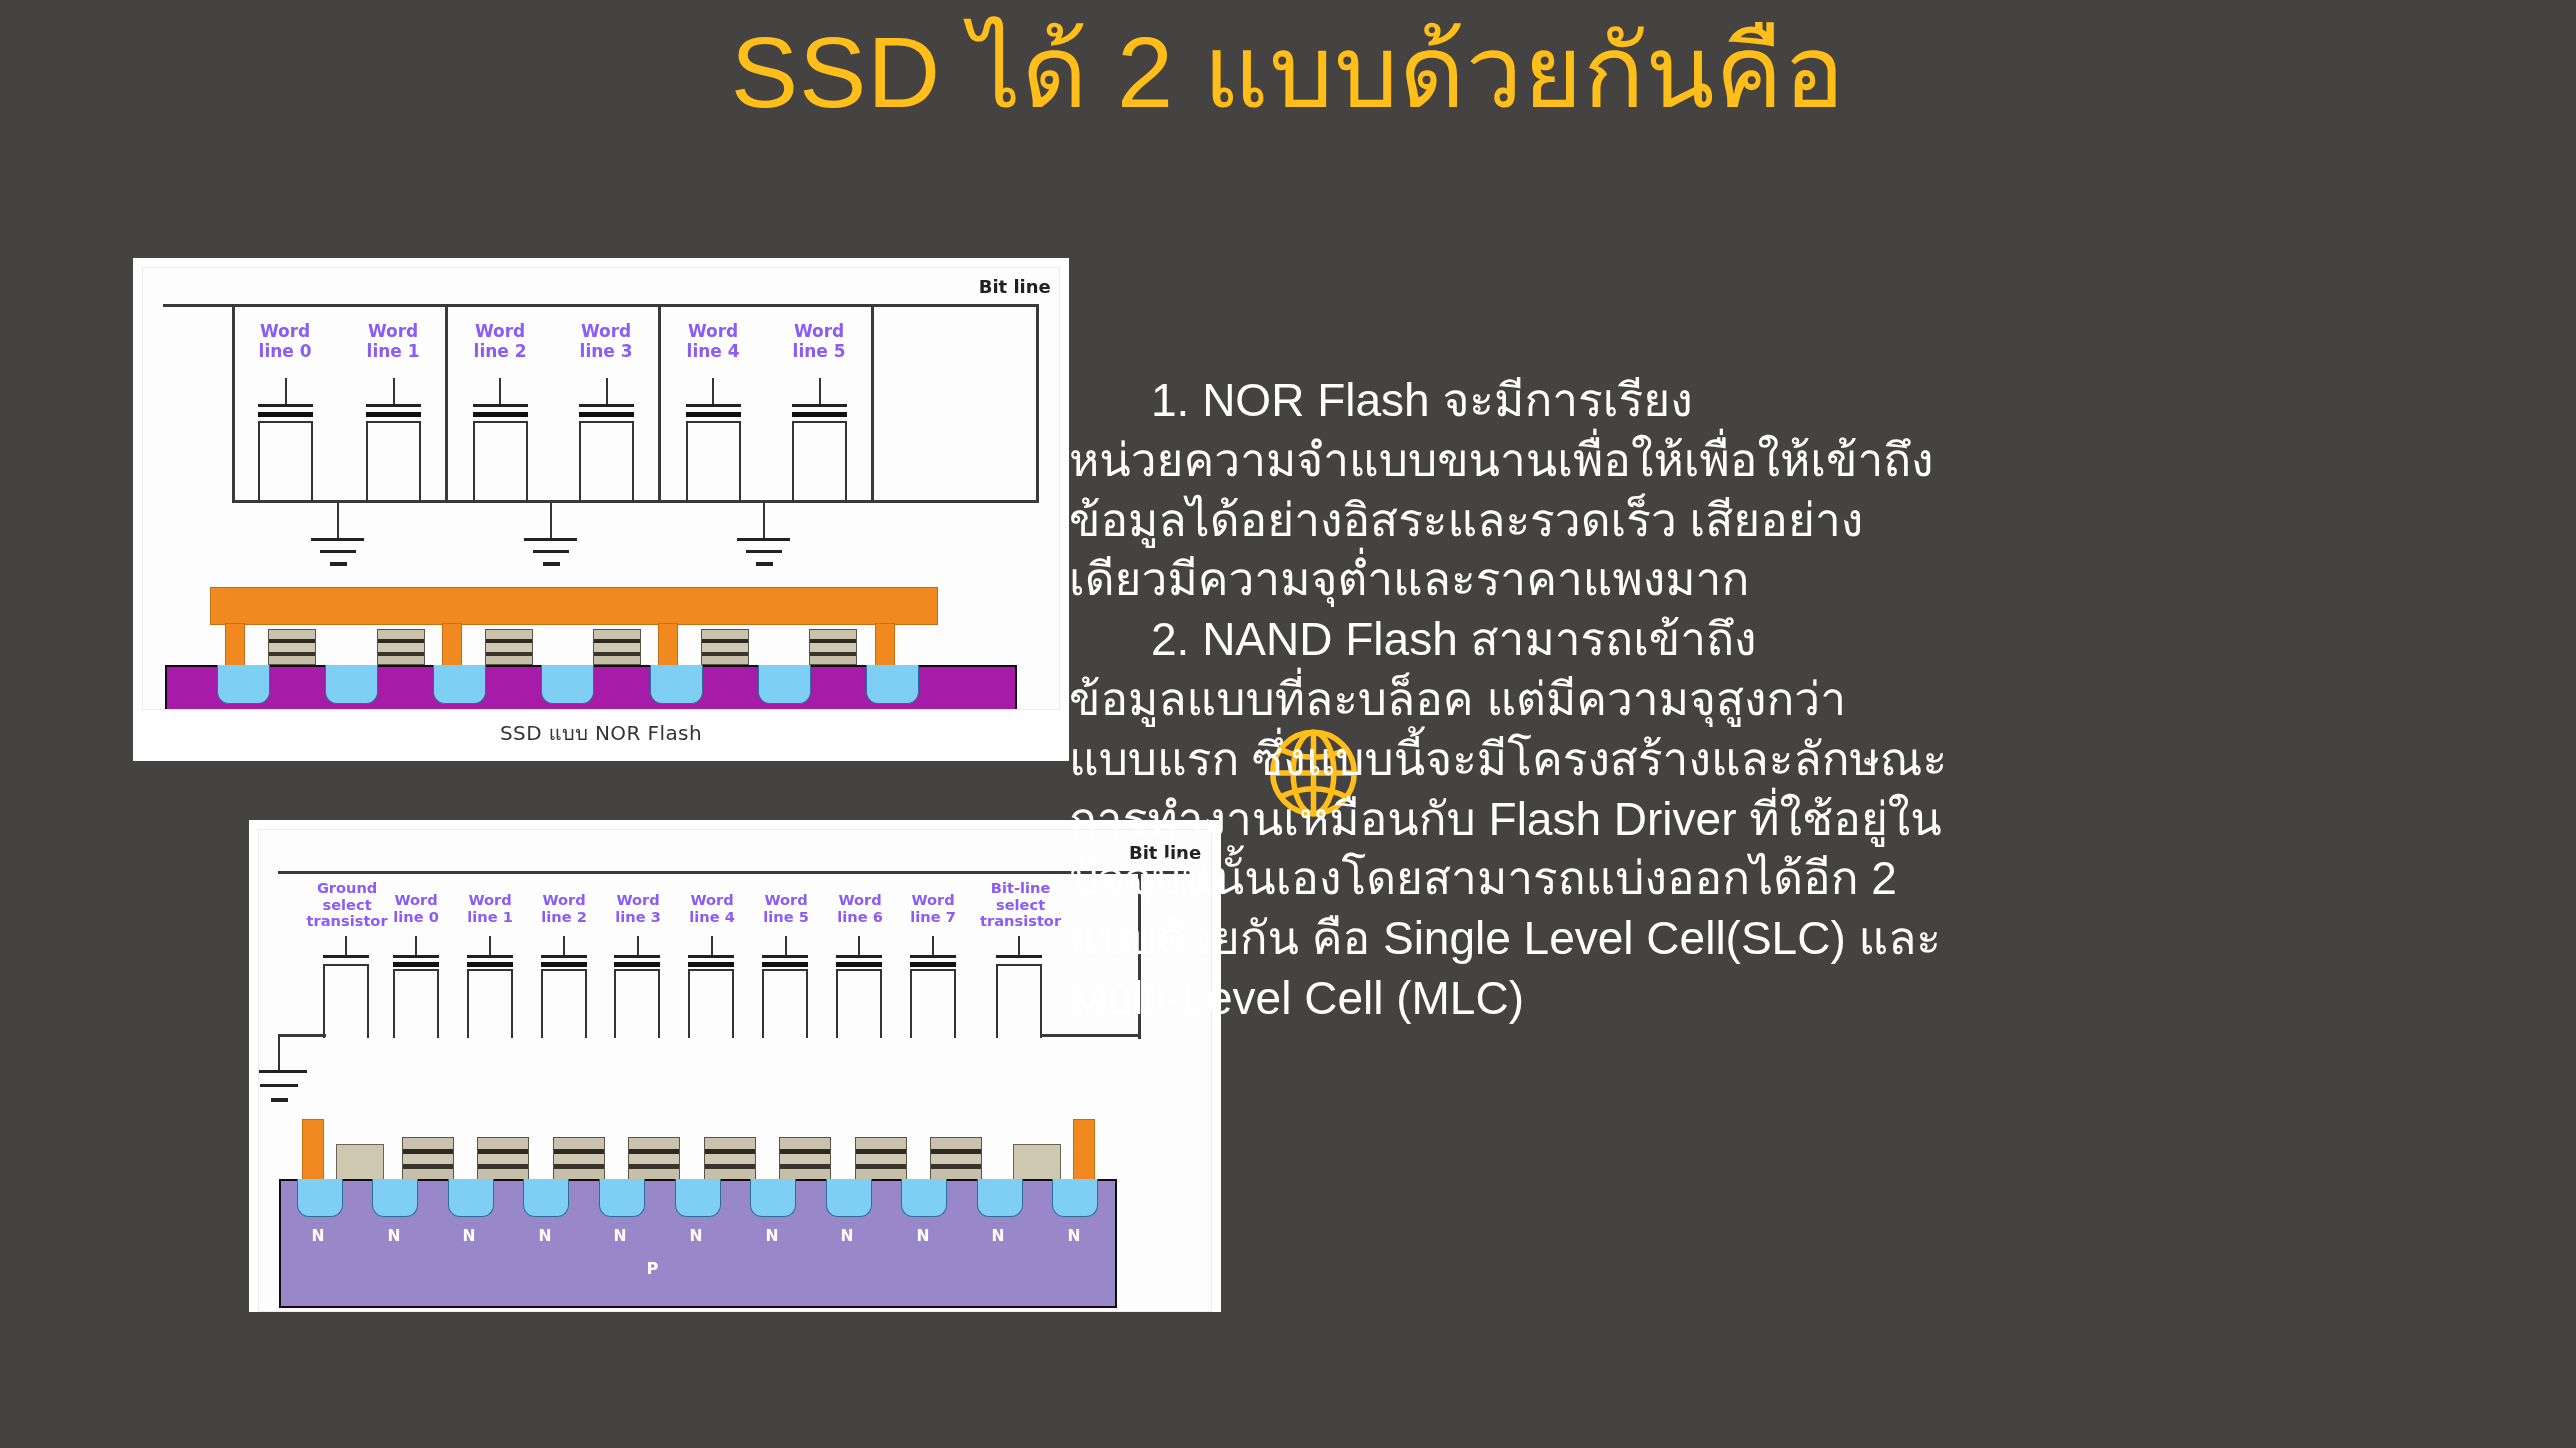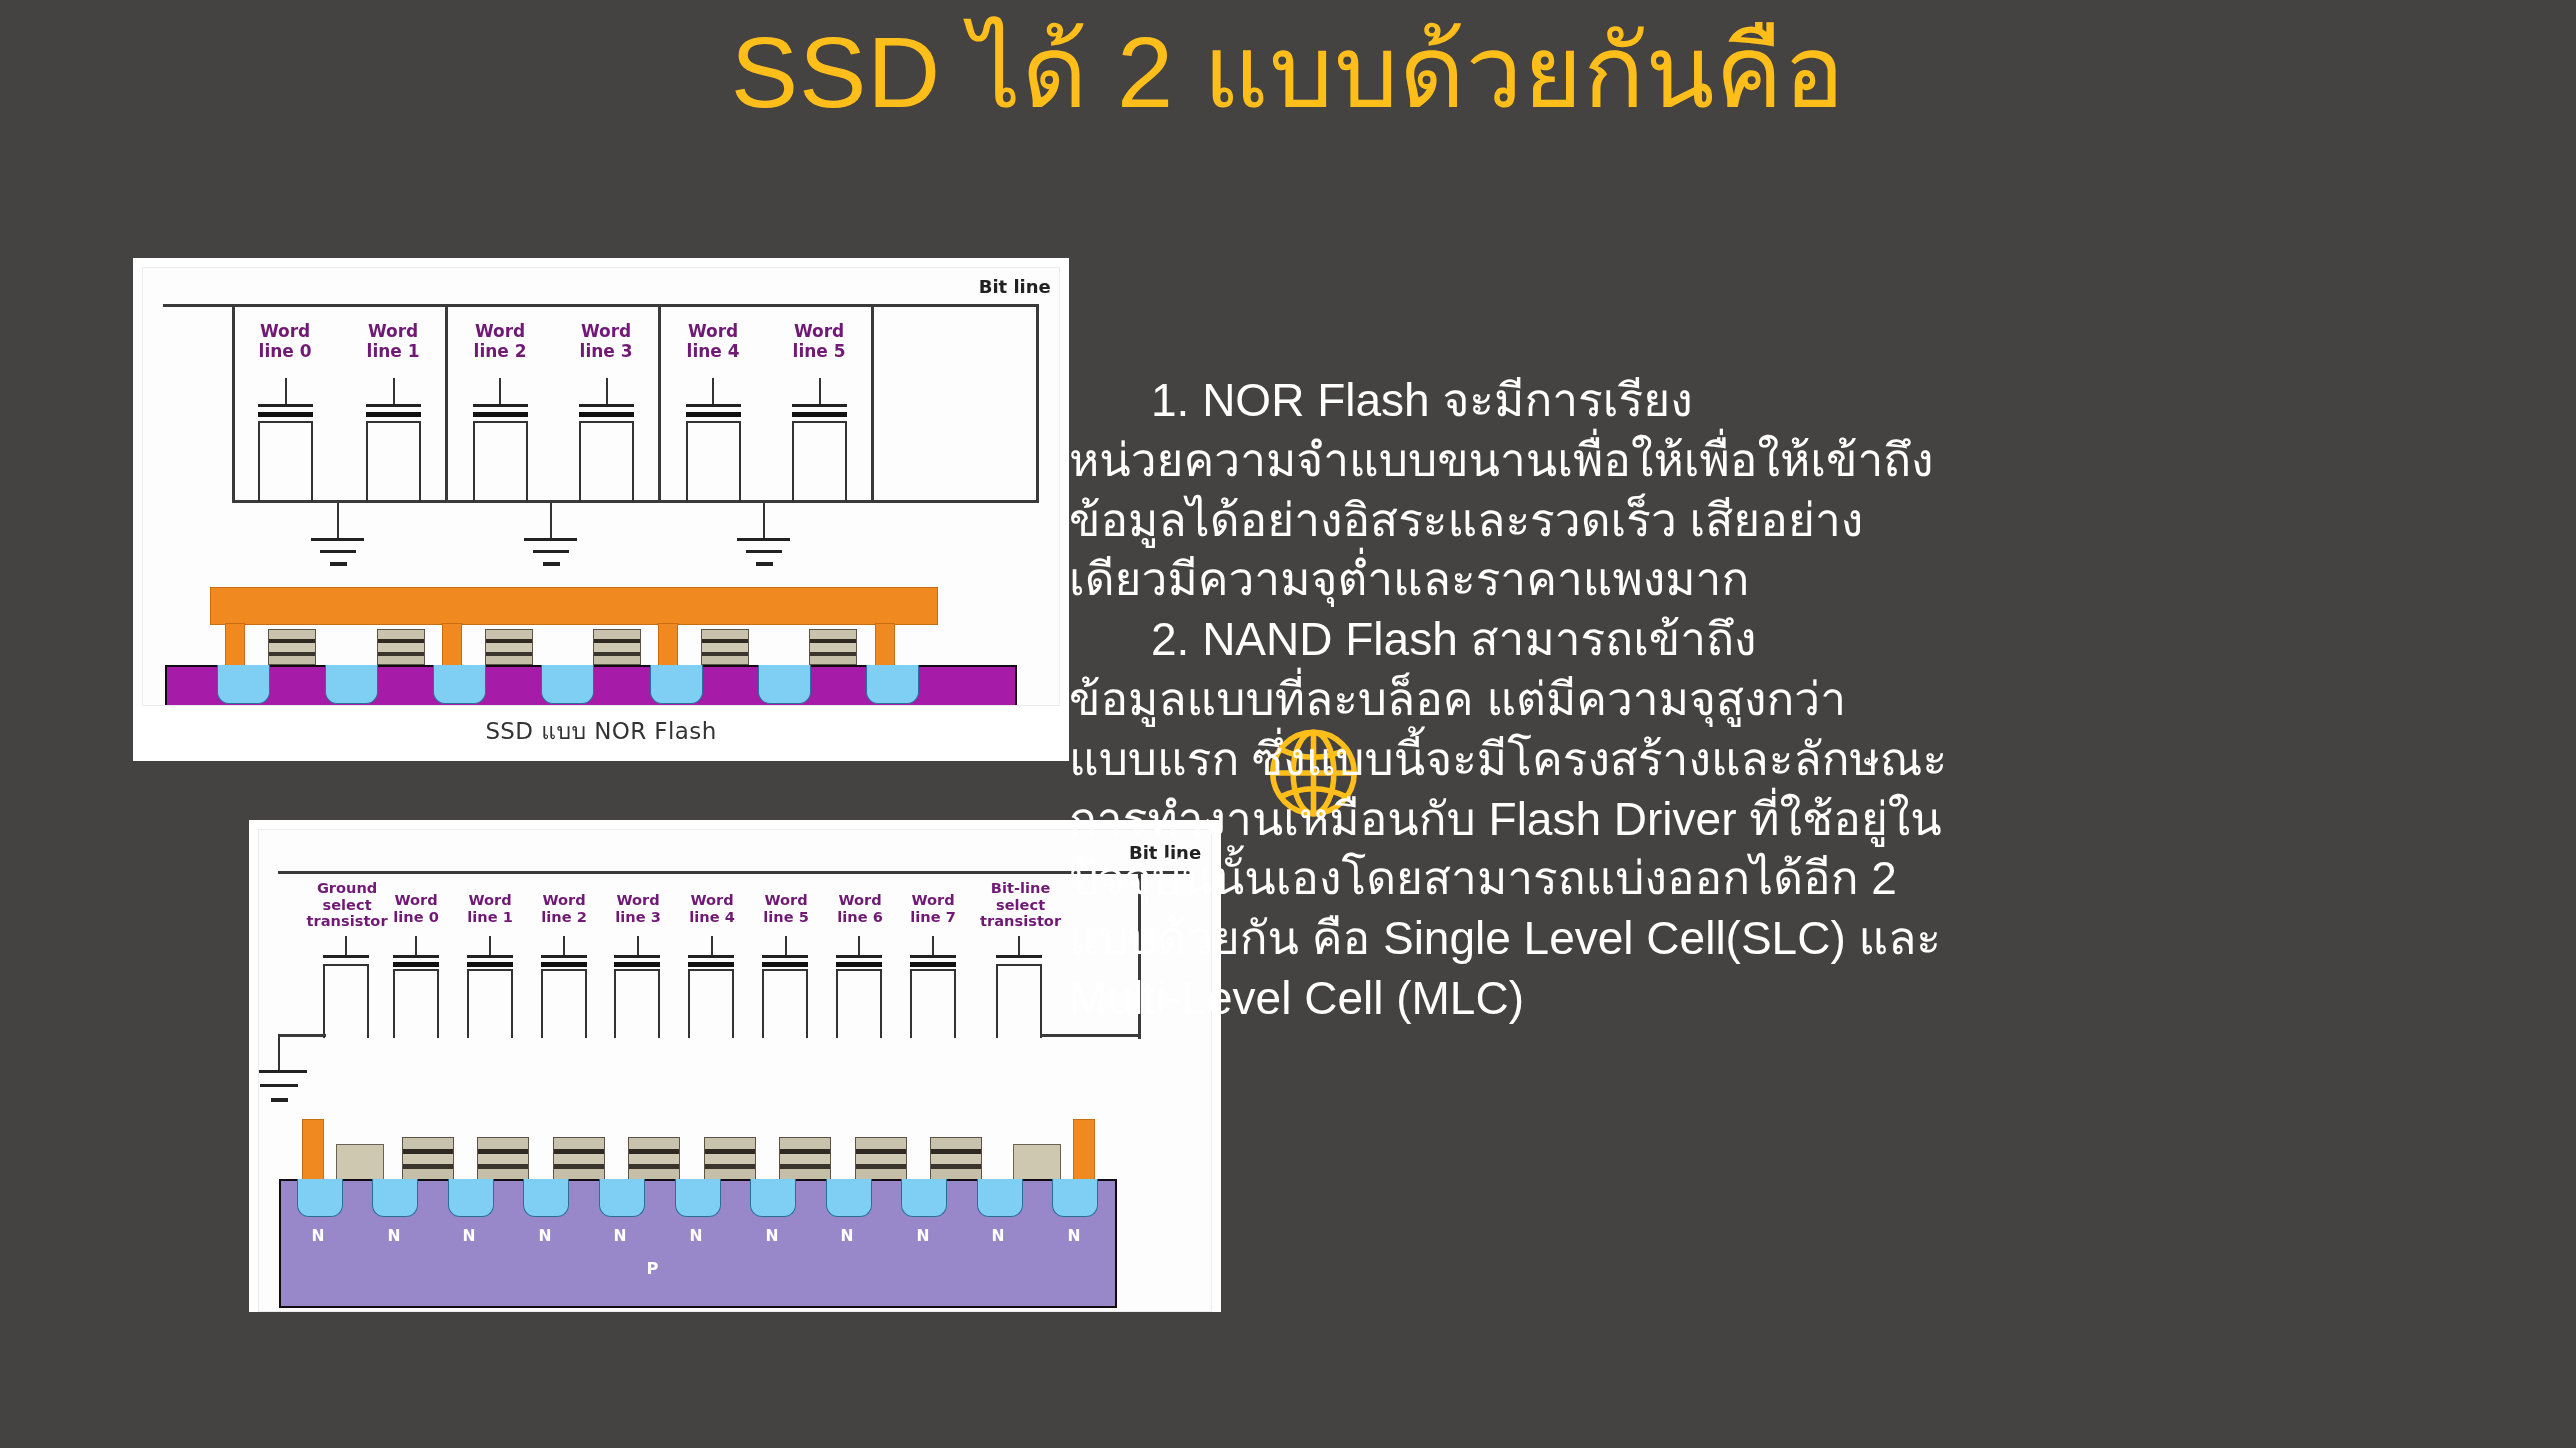--- a/index.html
+++ b/index.html
@@ -32,35 +32,35 @@
   #figure-nor{left:133px;top:258px;width:936px;height:503px;}
   #figure-nand{left:249px;top:820px;width:972px;height:492px;}
   .fig-inner{
     position:relative;flex:1 1 auto;margin:8.6px 8.6px 0 8.6px;
     background:#fdfdfd;border:0.9px solid #ececec;overflow:hidden;
   }
   .fig-caption{
     flex:0 0 auto;text-align:center;
     color:#333333;
     font-family:"DejaVu Sans",sans-serif;
-    font-size:23px;
+    font-size:20px;
     padding:6.9px 0 12px 0;
     letter-spacing:0.4px;
   }
   #figure-nand .fig-caption{font-size:22px;padding:8.6px 0 13.7px 0;}
 
   
   .bitline-label{
     position:absolute;color:#222;font-family:"DejaVu Sans",sans-serif;
     font-weight:700;font-size:18px;
   }
   .hrule{position:absolute;background:#3a3a3a;}
   .vrule{position:absolute;background:#3a3a3a;}
   .wl{
-    position:absolute;text-align:center;color:#701a75;
+    position:absolute;text-align:center;color:#8b5cf6;
     font-family:"DejaVu Sans",sans-serif;font-weight:600;
     font-size:17px;line-height:1.18;
   }
   .wl.small{font-size:14.6px;line-height:1.16;}
   .gate-stem{position:absolute;width:2.6px;background:#333;}
   .gate-plate{position:absolute;height:3.4px;background:#222;}
   .gate-plate2{position:absolute;height:5.2px;background:#111;}
   .trench{position:absolute;border-left:2.6px solid #333;border-right:2.6px solid #333;border-top:2.6px solid #333;box-sizing:border-box;}
   .gnd-stem{position:absolute;width:2.6px;background:#333;}
   .gnd-b1{position:absolute;height:3.4px;background:#222;}

